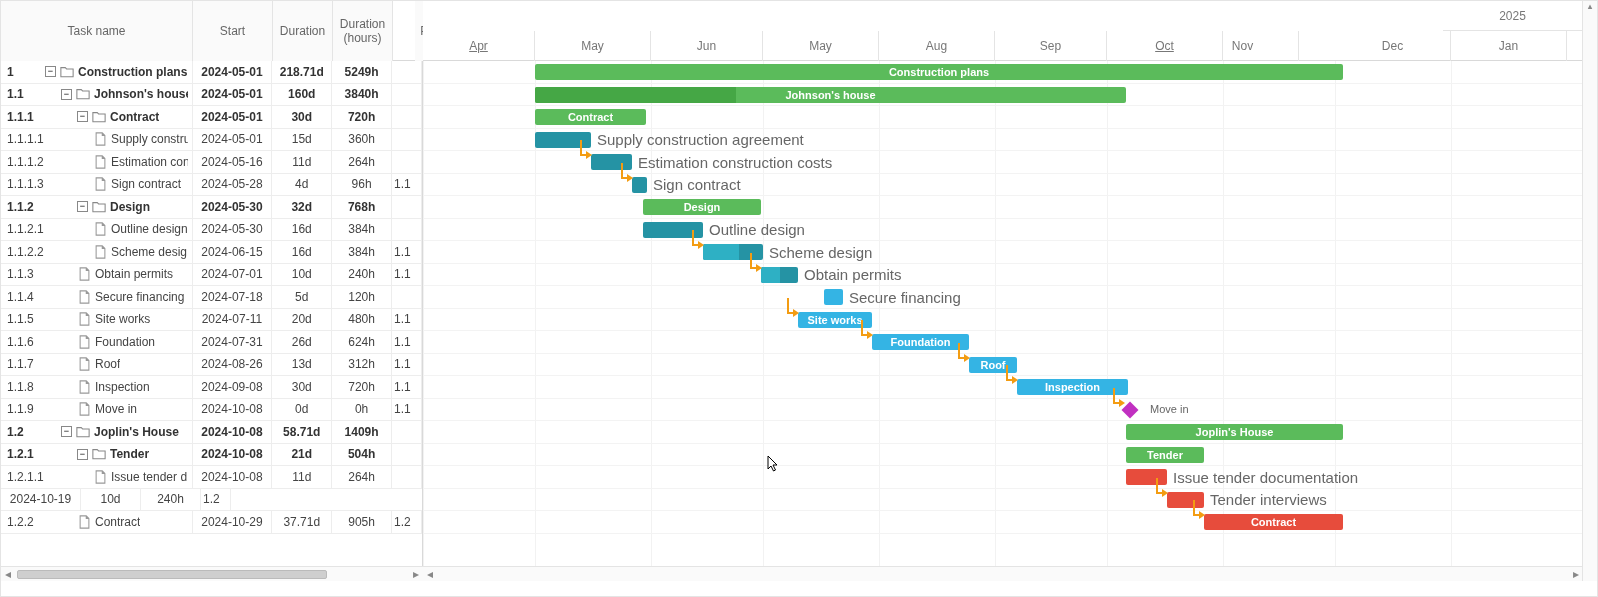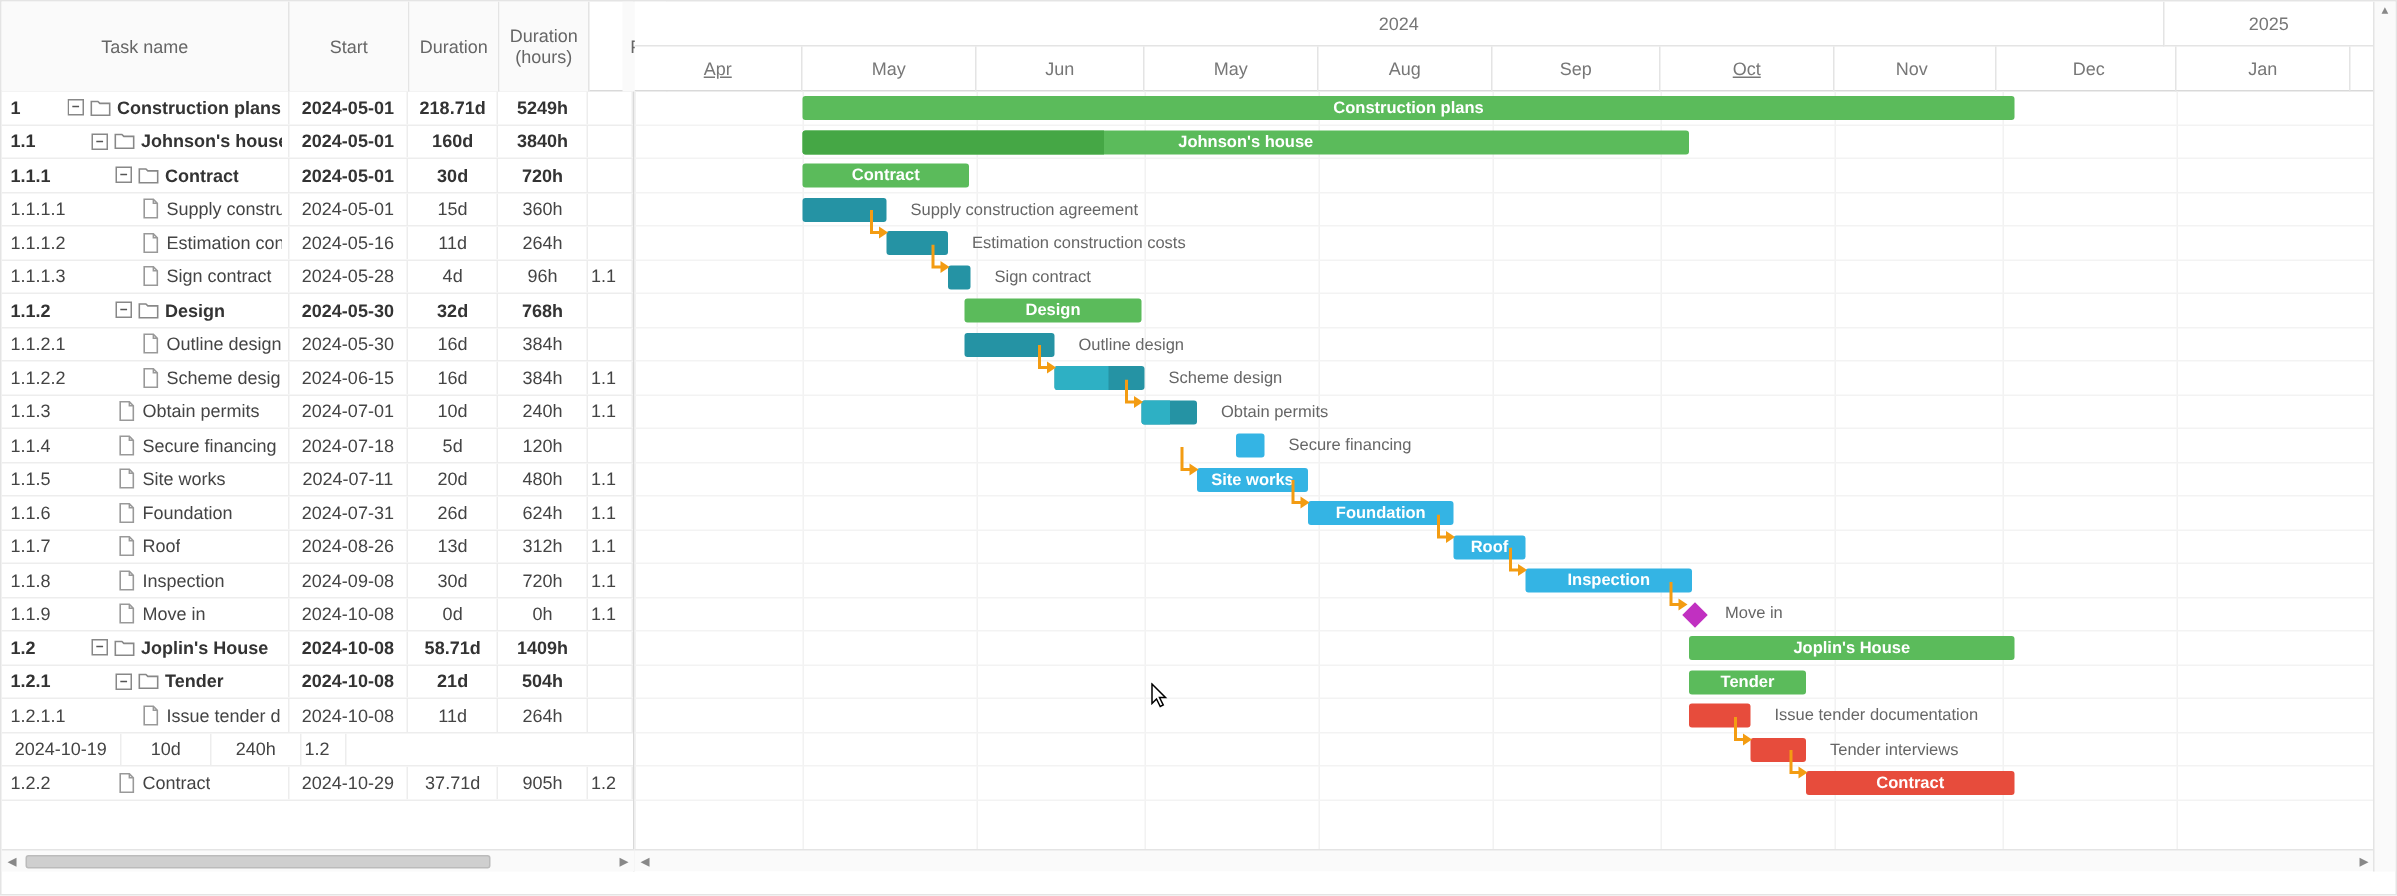--- a/index.html
+++ b/index.html
@@ -32,21 +32,21 @@
   .gantt-body { position:absolute; top:60px; left:0; right:0; }
   .g-row { height:22.5px; border-bottom:1px solid #f3f3f3; position:relative; }
   .v-bg-line { position:absolute; top:60px; bottom:15px; width:0; border-left:1px solid #f2f2f2; }
   .bar { position:absolute; height:16px; top:3px; border-radius:2px; display:flex; align-items:center; justify-content:center; color:#fff; font-size:11px; font-weight:bold; overflow:visible; white-space:nowrap; }
   .bar.green { background:#5bbb5b; }
   .bar.green2 { background:#45a745; }
   .bar.teal  { background:#2eb0c4; }
   .bar.teal-d{ background:#2593a4; }
   .bar.blue  { background:#34b4e4; }
   .bar.red   { background:#e74c3c; }
-  .lbl-out { position:absolute; left:100%; margin-left:16px; color:#666; font-weight:normal; font-size:11px; }
+  .lbl-out { position:absolute; left:100%; margin-left:6px; color:#666; font-weight:normal; font-size:15px; }
   .milestone { width:12px; height:12px; background:#c130c1; transform:rotate(45deg); position:absolute; top:5px; }
 
   
   .hscroll { position:absolute; bottom:0; height:15px; border-top:1px solid #e4e4e4; background:#fafafa; display:flex; align-items:center; }
   .hscroll .track { flex:1; height:10px; display:flex; align-items:center; position:relative; }
   .hscroll .thumb { height:9px; background:#cfcfcf; border:1px solid #bbb; border-radius:2px; }
   .hscroll .cap { width:14px; text-align:center; color:#888; cursor:pointer; }
   .vscroll { position:absolute; right:0; top:0; width:15px; height:580px; border-left:1px solid #e4e4e4; background:#fafafa; }
   .vscroll .cap { height:14px; text-align:center; color:#888; font-size:9px; }
 
@@ -432,30 +432,29 @@
       <div class="cap">◂</div>
       <div class="track">
           <div class="thumb" style="width:310px;margin-left:2px"></div>
         </div>
       <div class="cap">▸</div>
     </div>
   </div>
 
   <div class="gantt-pane">
     <div class="gantt-hdr" id="gantt-hdr">
-        <div class="gh-year" style="left: 0px; width: 1020px;">2024</div>
         <div class="gh-year" style="left: 1020px; width: 140px;">2025</div>
         <div class="gh-mon" style="left: 0px; width: 112px; text-decoration: underline;">Apr</div>
         <div class="gh-mon" style="left: 112px; width: 116px;">May</div>
         <div class="gh-mon" style="left: 228px; width: 112px;">Jun</div>
         <div class="gh-mon" style="left: 340px; width: 116px;">May</div>
         <div class="gh-mon" style="left: 456px; width: 116px;">Aug</div>
         <div class="gh-mon" style="left: 572px; width: 112px;">Sep</div>
         <div class="gh-mon" style="left: 684px; width: 116px; text-decoration: underline;">Oct</div>
-        <div class="gh-mon" style="left: 796px; width: 112px; text-align: right;">Nov</div>
+        <div class="gh-mon" style="left: 764px; width: 112px; text-align: right;">Nov</div>
         <div class="gh-mon" style="left: 912px; width: 116px;">Dec</div>
         <div class="gh-mon" style="left: 1028px; width: 116px;">Jan</div>
       </div>
     <div id="vlines">
         <div class="v-bg-line" style="left: 0px;"></div>
         <div class="v-bg-line" style="left: 112px;"></div>
         <div class="v-bg-line" style="left: 228px;"></div>
         <div class="v-bg-line" style="left: 340px;"></div>
         <div class="v-bg-line" style="left: 456px;"></div>
         <div class="v-bg-line" style="left: 572px;"></div>

